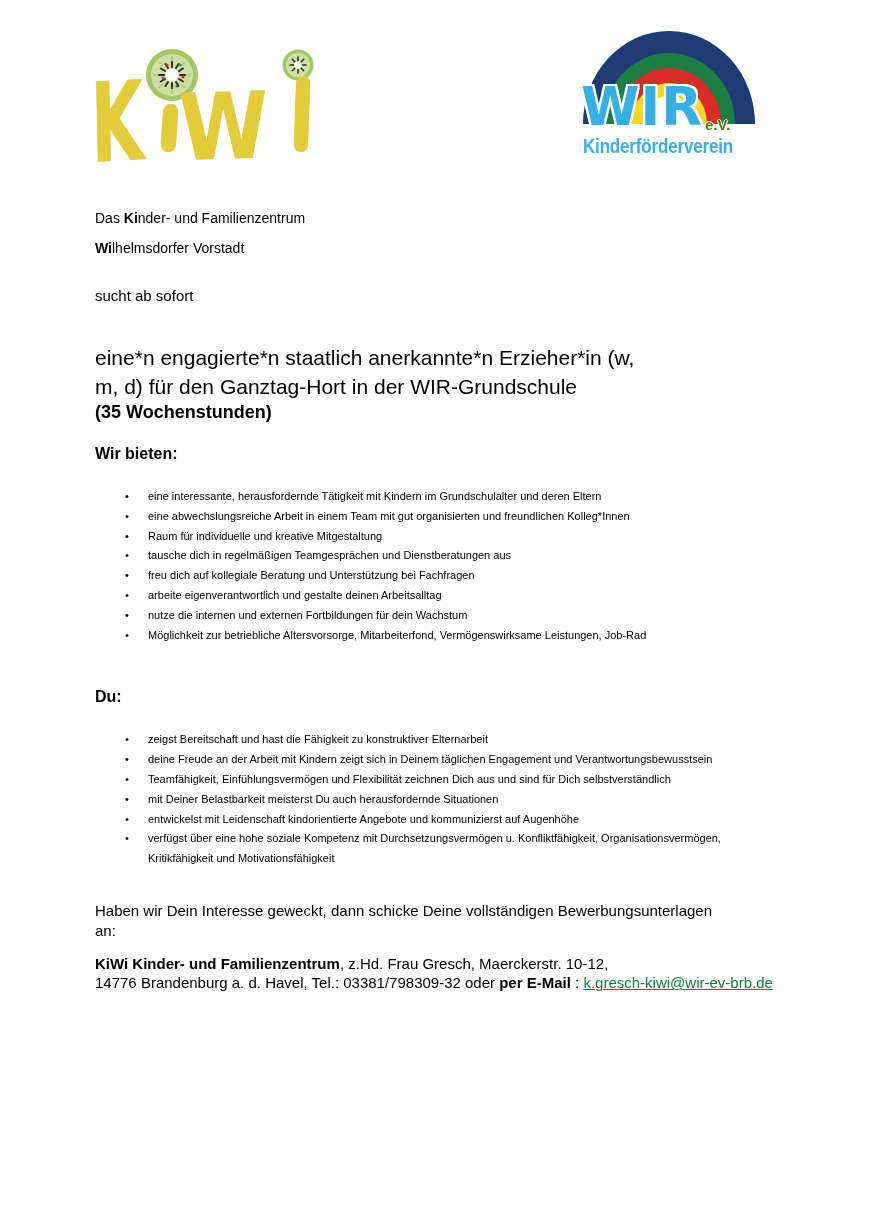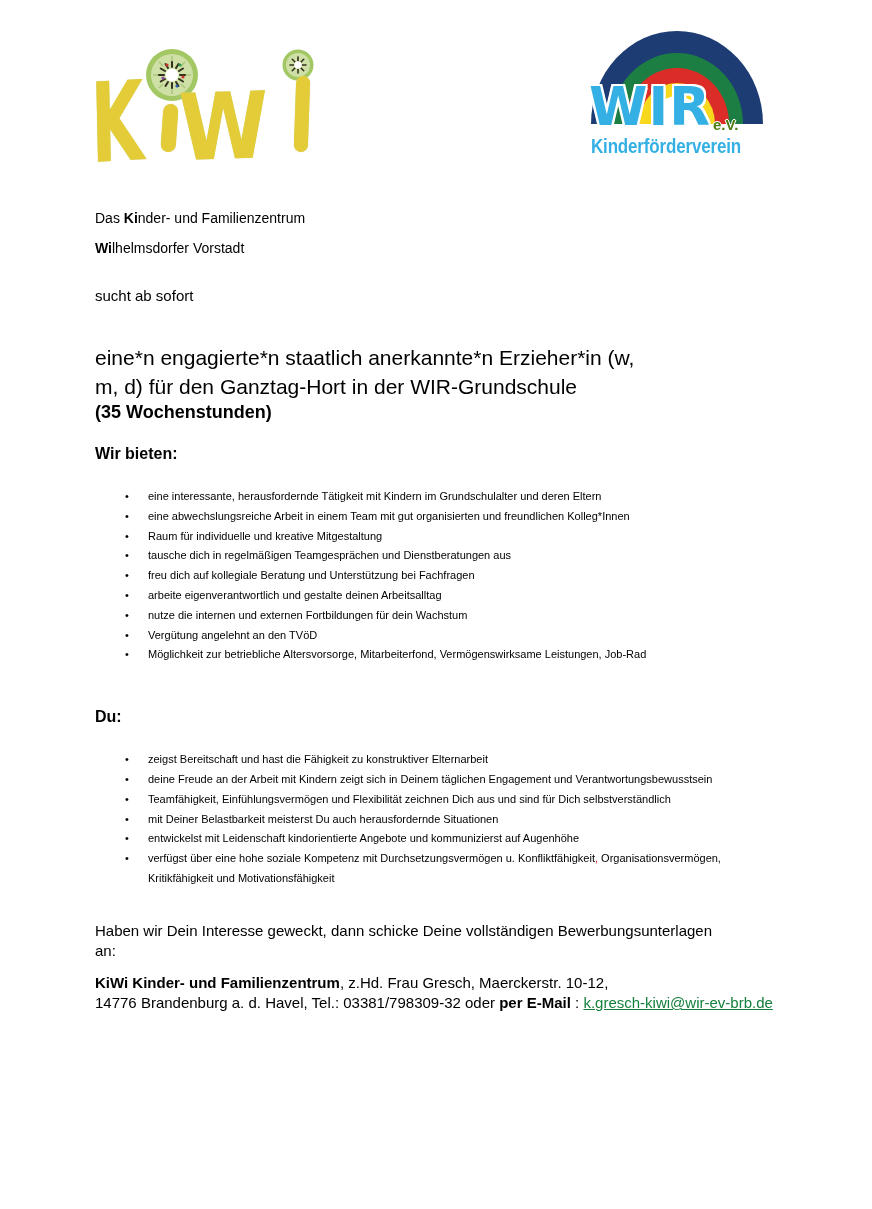--- a/index.html
+++ b/index.html
@@ -21,21 +21,21 @@
     text-shadow:0 0 1px #cdd27a;
   }
   .kiwi-k { left:-4px; bottom:-25px; font-size:110px; transform:scaleX(.62) rotate(-2deg); }
   .kiwi-w { left:84px; bottom:-21px; font-size:92px; transform:scaleX(.88) rotate(-1.5deg); }
   .kiwi-stem { position:absolute; background:#e3cc38; border-radius:8px; box-shadow:0 0 1px #cdd27a; }
   .kiwi-stem1 { left:66px; top:58px; width:15px; height:48px; transform:rotate(4deg); }
   .kiwi-stem2 { left:199px; top:30px; width:14px; height:76px; transform:rotate(2deg); }
   .kiwi-slice-big { position:absolute; left:48px; top:1px; }
   .kiwi-slice-small { position:absolute; left:185px; top:2px; }
 
-  .wir-logo { position:absolute; left:583px; top:28px; width:180px; height:135px;margin-left:8px; }
+  .wir-logo { position:absolute; left:583px; top:28px; width:180px; height:135px; }
   .wir-rainbow { position:absolute; left:0; top:0; }
   .wir-main {
     position:absolute; left:-2px; top:52px; line-height:1;
     font-family:"DejaVu Sans",sans-serif; font-weight:700; font-size:53px;
     letter-spacing:1px; color:#35b0e5;
     text-shadow:2px 0 0 #fff,-2px 0 0 #fff,0 2px 0 #fff,0 -2px 0 #fff,
                 2px 2px 0 #fff,-2px -2px 0 #fff,2px -2px 0 #fff,-2px 2px 0 #fff;
   }
   .wir-ev {
     position:absolute; left:122px; top:89px; line-height:1;
@@ -155,21 +155,20 @@
 
     <div class="section-heading heading-offer">Wir bieten:</div>
     <ul class="bullets">
         <li><span>eine interessante, herausfordernde Tätigkeit mit Kindern im Grundschulalter und deren Eltern</span></li>
         <li><span>eine abwechslungsreiche Arbeit in einem Team mit gut organisierten und freundlichen Kolleg*Innen</span></li>
         <li><span>Raum für individuelle und kreative Mitgestaltung</span></li>
         <li><span>tausche dich in regelmäßigen Teamgesprächen und Dienstberatungen aus</span></li>
         <li><span>freu dich auf kollegiale Beratung und Unterstützung bei Fachfragen</span></li>
         <li><span>arbeite eigenverantwortlich und gestalte deinen Arbeitsalltag</span></li>
         <li><span>nutze die internen und externen Fortbildungen für dein Wachstum</span></li>
-        <li><span>Vergütung angelehnt an den TVöD</span></li>
         <li><span>Möglichkeit zur betriebliche Altersvorsorge, Mitarbeiterfond, Vermögenswirksame Leistungen, Job-Rad</span></li>
       </ul>
 
     <div class="section-heading heading-you">Du:</div>
     <ul class="bullets">
         <li><span>zeigst Bereitschaft und hast die Fähigkeit zu konstruktiver Elternarbeit</span></li>
         <li><span>deine Freude an der Arbeit mit Kindern zeigt sich in Deinem täglichen Engagement und Verantwortungsbewusstsein</span></li>
         <li><span>Teamfähigkeit, Einfühlungsvermögen und Flexibilität zeichnen Dich aus und sind für Dich selbstverständlich</span></li>
         <li><span>mit Deiner Belastbarkeit meisterst Du auch herausfordernde Situationen</span></li>
         <li><span>entwickelst mit Leidenschaft kindorientierte Angebote und kommunizierst auf Augenhöhe</span></li>

